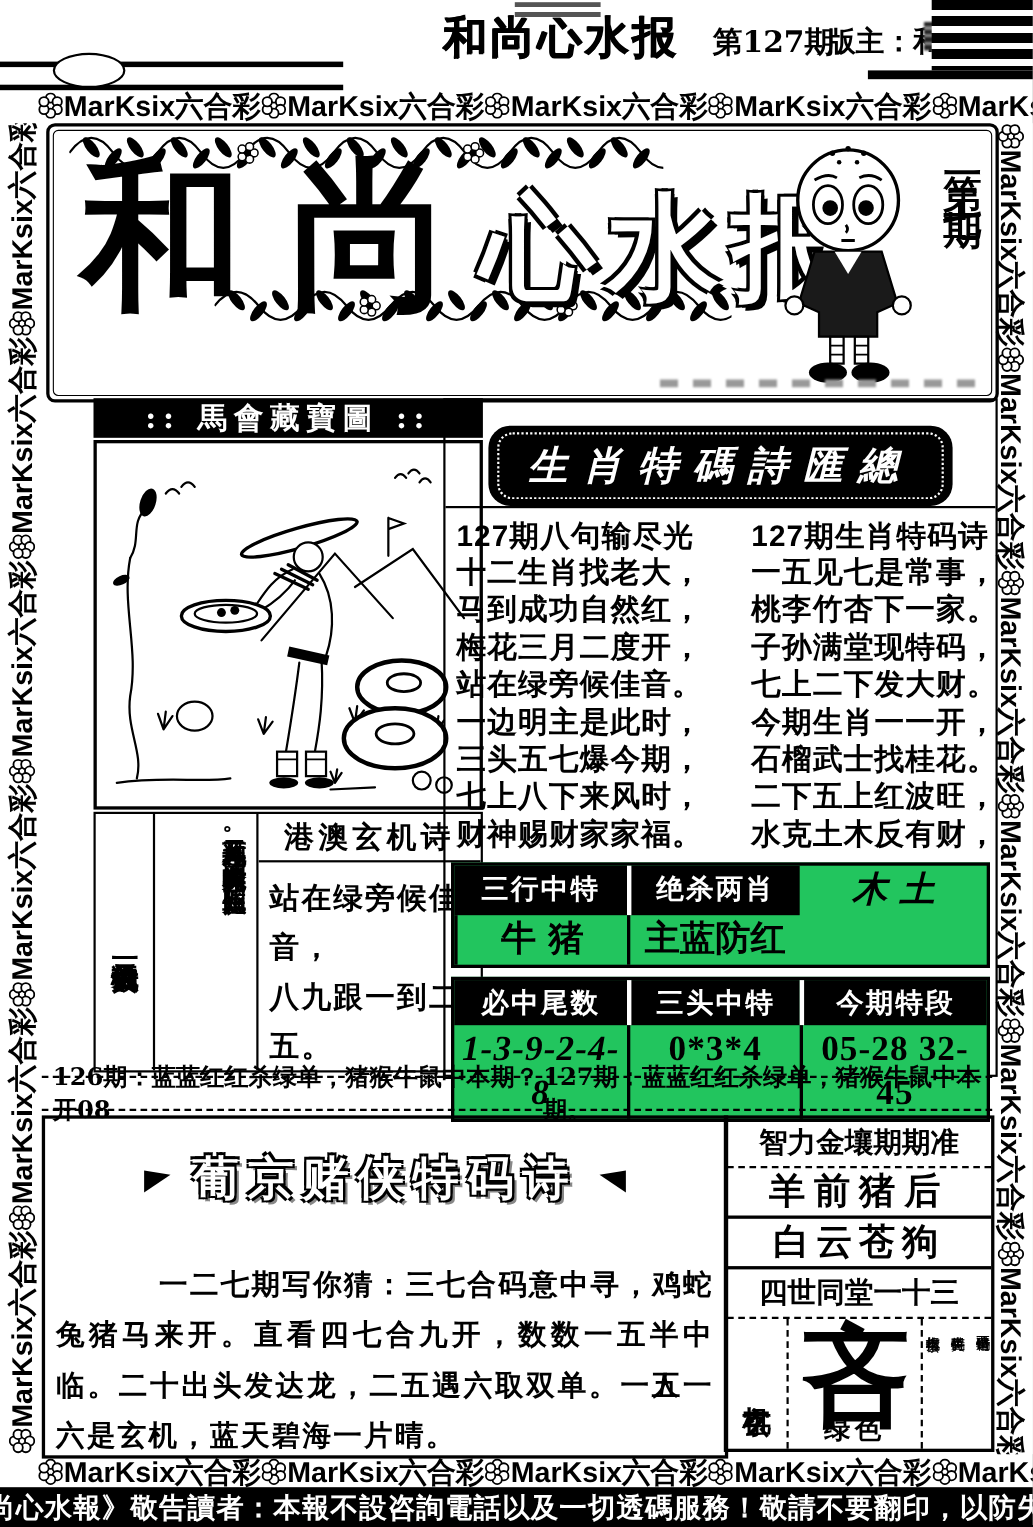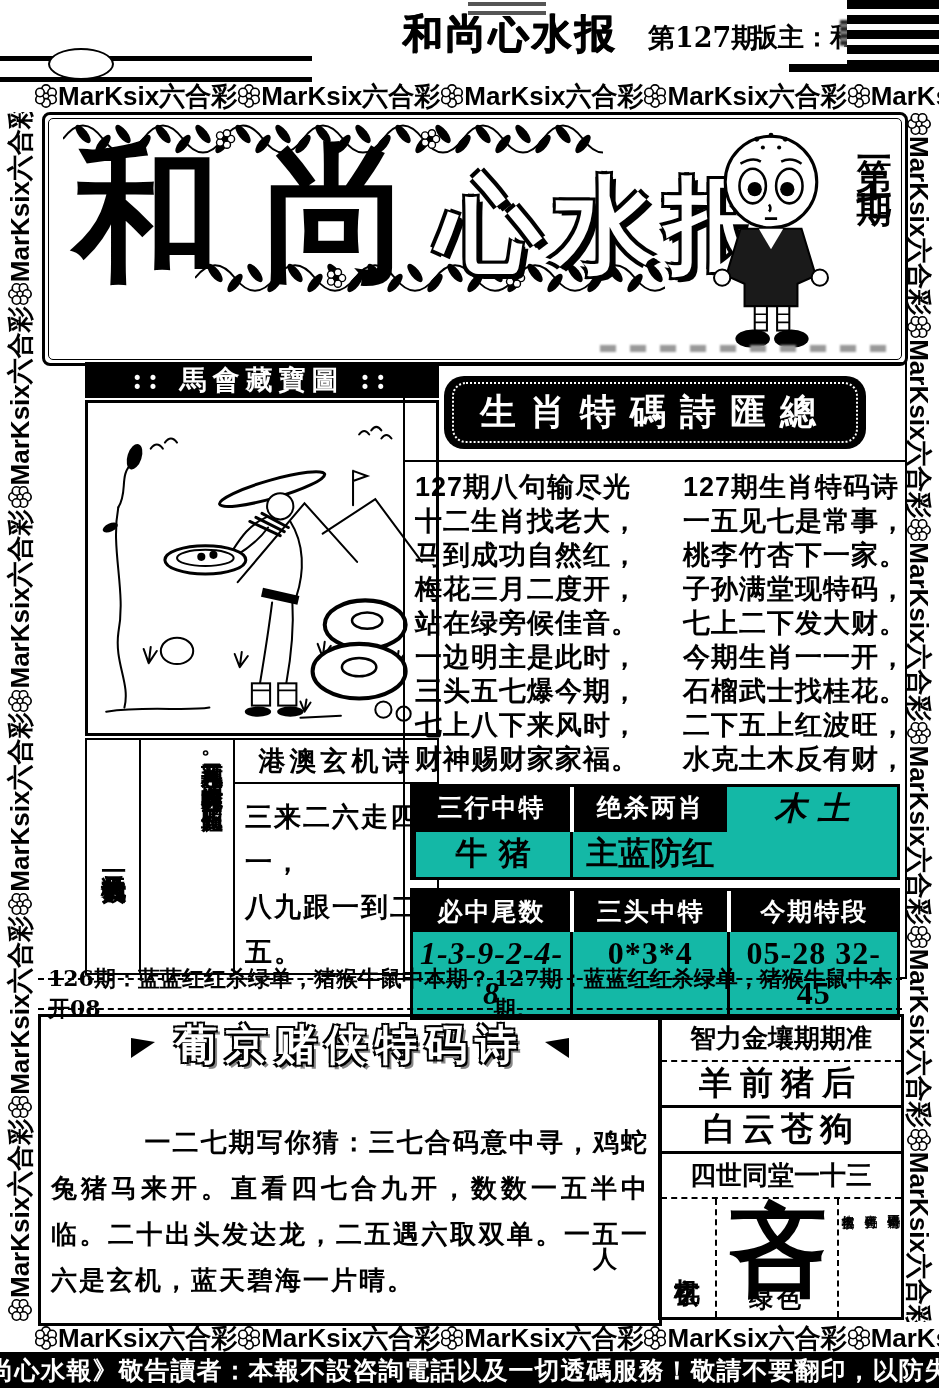--- a/index.html
+++ b/index.html
@@ -68,47 +68,47 @@
   .lg-cell{border-left:2px solid #000;overflow:hidden;}
   .lg-cell:first-child{border-left:none;}
   .immortal{display:flex;align-items:center;justify-content:center;font-size:25px;line-height:1.05;padding:4px 0;}
   .numbers-col{font-size:22px;line-height:1.28;padding:8px 6px;}
   .gangao-title{height:42px;border-bottom:2px solid #000;display:flex;align-items:center;
                 justify-content:center;font-size:27px;letter-spacing:4px;}
   .gangao-lines{padding:10px 4px 0 10px;font-size:27px;line-height:45px;letter-spacing:2px;}
 
   
   .sx-box{position:absolute;left:403px;top:362px;width:500px;height:613px;border:2px solid #000;}
-  .sx-header-wrap{height:96px;display:flex;align-items:center;justify-content:center;
-                  border-bottom:2px solid #000;}
+  .sx-header-wrap{height:96px;display:flex;align-items:flex-end;justify-content:center;
+                  border-bottom:2px solid #000;font-style:italic;}
   .sx-header{background:#000;color:#fff;border-radius:20px;padding:6px 8px;}
   .sx-header>span{display:block;border:2px dotted #fff;border-radius:14px;padding:4px 26px;
                   font-size:36px;letter-spacing:14px;font-weight:bold;}
   .sx-poems{display:flex;padding:8px 6px 0 10px;}
   .sx-col{width:50%;font-size:27px;line-height:34px;letter-spacing:1px;}
   .sx-col .ptitle{font-family:"Liberation Sans","DejaVu Sans",sans-serif;font-weight:bold;}
   .sx-col div{white-space:nowrap;}
   .sx-col.rightp{padding-left:26px;box-sizing:border-box;}
-  .num-table{display:grid;grid-template-columns:1fr 1fr 1.08fr;border:3px solid #000;margin:8px 5px 0 5px;background:#14b8a6;}
+  .num-table{display:grid;grid-template-columns:1fr 1fr 1.08fr;border:3px solid #000;margin:8px 5px 0 5px;background:#22c55e;}
   .nt-h{background:#000;color:#fff;font-weight:900;font-size:25px;text-align:center;
         padding:4px 0;border-left:4px solid #fff;letter-spacing:2px;}
   .nt-h.first{border-left:none;}
   .nt-v{font-size:32px;text-align:center;padding:1px 0 4px;border-left:3px solid #000;line-height:1.25;}
   .nt-v.first{border-left:none;font-style:italic;}
   .nt-v.digits{font-family:"Liberation Serif","DejaVu Serif",serif;font-weight:bold;letter-spacing:1px;}
 
   
   .results{position:absolute;left:38px;top:978px;width:864px;height:32px;
            border-top:2px dashed #000;border-bottom:2px dashed #000;
            display:flex;align-items:center;justify-content:space-between;
            font-size:22px;padding:0 10px;box-sizing:border-box;}
 
   
   .pujing{position:absolute;left:38px;top:1014px;width:618px;height:306px;border:3px solid #000;}
-  .pujing-header{display:flex;align-items:center;justify-content:center;gap:20px;}
+  .pujing-header{margin-top:26px;display:flex;align-items:center;justify-content:center;gap:20px;}
   .pujing-header .htxt{font-size:42px;font-weight:900;letter-spacing:8px;color:#fff;
        text-shadow:-2px -2px 0 #000,2px -2px 0 #000,-2px 2px 0 #000,2px 2px 0 #000,4px 4px 0 #888;}
   .tri{width:0;height:0;border-top:10px solid transparent;border-bottom:10px solid transparent;}
   .tri.r{border-left:24px solid #000;transform:skewY(-14deg);}
   .tri.l{border-right:24px solid #000;transform:skewY(14deg);}
   .pujing-body{margin:46px 10px 0 10px;font-size:26px;line-height:46px;letter-spacing:2px;
                text-indent:3.6em;text-align:justify;}
   .stray{position:absolute;right:42px;bottom:48px;font-size:24px;}
 
   
@@ -625,21 +625,21 @@
       </svg>
     </div>
     <div class="left-grid">
       <div class="lg-cell immortal calli">
         <span class="v-text">黄大仙一语破天机</span>
       </div>
       <div class="lg-cell numbers-col v-text calli">二八三九可相连。龙吟虎啸四时发，一四一五比短长。</div>
       <div class="lg-cell">
         <div class="gangao-title calli">港澳玄机诗</div>
         <div class="gangao-lines calli">
-          <div>三来二六走四一，</div>
+          <div>站在绿旁候佳音，</div>
           <div>八九跟一到二五。</div>
 
         </div>
       </div>
     </div>
   </div>
 
   <div class="sx-box">
     <div class="sx-header-wrap">
       <div class="sx-header calli">

